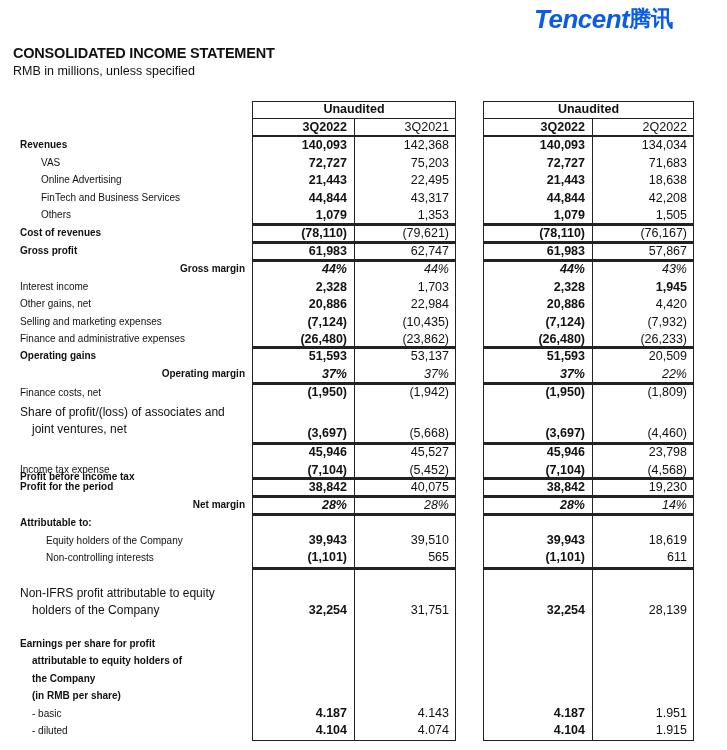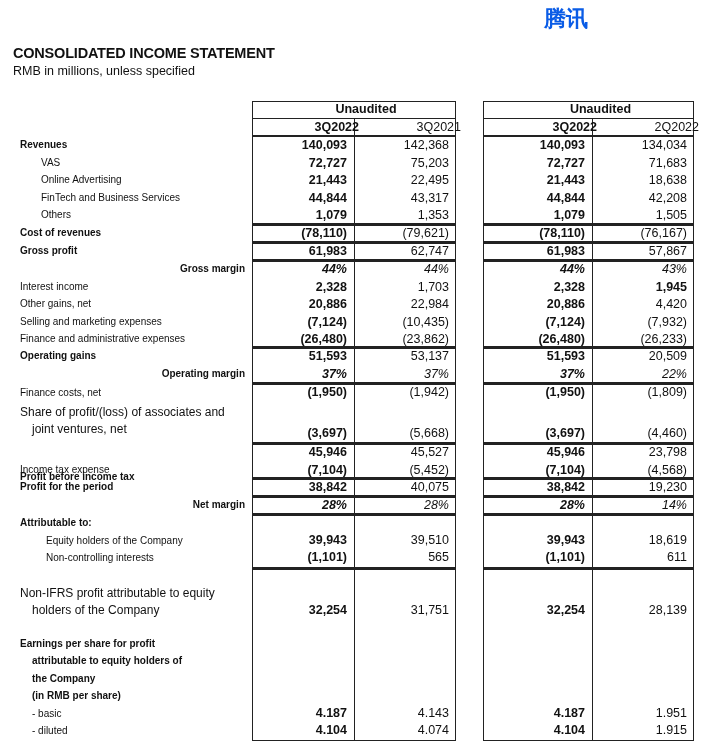--- a/index.html
+++ b/index.html
@@ -1,38 +1,39 @@
 <!DOCTYPE html>
 <html><head>
 <meta charset="utf-8">
 <style>
   html, body { margin:0; padding:0; background:#ffffff; }
   body { width:727px; height:750px; position:relative; overflow:hidden;
          font-family:"Liberation Sans", sans-serif; color:#111; }
   .logo { position:absolute; left:534px; top:4px; height:30px; display:flex; align-items:center;
           color:#0a5ce6; font-weight:bold; font-style:italic; font-size:26px; letter-spacing:-0.5px; }
-  .logo .cn { font-style:normal; font-size:22px; margin-left:10px; letter-spacing:0; font-family:"DejaVu Sans", sans-serif; }
+  .logo .cn { font-style:normal; font-size:22px; margin-left:0; letter-spacing:0; font-family:"DejaVu Sans", sans-serif; }
   .title { position:absolute; left:13px; top:45px; font-size:14.5px; font-weight:bold; letter-spacing:-0.2px; }
   .subtitle { position:absolute; left:13px; top:64px; font-size:12.5px; }
   .lbl { position:absolute; font-size:10px; white-space:nowrap; line-height:17px; }
   .lbl.b { font-weight:bold; }
   .lbl.i { font-weight:bold; text-align:right; }
   .box { position:absolute; border:1.5px solid #222; box-sizing:border-box; }
   .vline { position:absolute; width:1.5px; background:#222; }
   .hline { position:absolute; height:3px; background:#222; }
-  .hdr { position:absolute; font-size:12.5px; line-height:17px; text-align:center;padding-left:12px; }
+  .hdr { position:absolute; font-size:12.5px; line-height:17px; text-align:center; }
   .hdr.b { font-weight:bold; }
   .val { position:absolute; font-size:12.5px; line-height:17px; text-align:right; }
   .val.b { font-weight:bold; }
   .val.i { font-style:italic; }
 </style>
 </head>
 <body>
 
 <div class="logo">
+  <span>Tencent</span>
     <span class="cn">腾讯</span>
 </div>
 <div class="title">CONSOLIDATED INCOME STATEMENT</div>
 <div class="subtitle">RMB in millions, unless specified</div>
 
 <div>
   <div class="lbl b" style="left:20px;top:136px">Revenues</div>
   <div class="lbl" style="left:41px;top:153.5px">VAS</div>
   <div class="lbl" style="left:41px;top:171px">Online Advertising</div>
   <div class="lbl" style="left:41px;top:188.5px">FinTech and Business Services</div>

